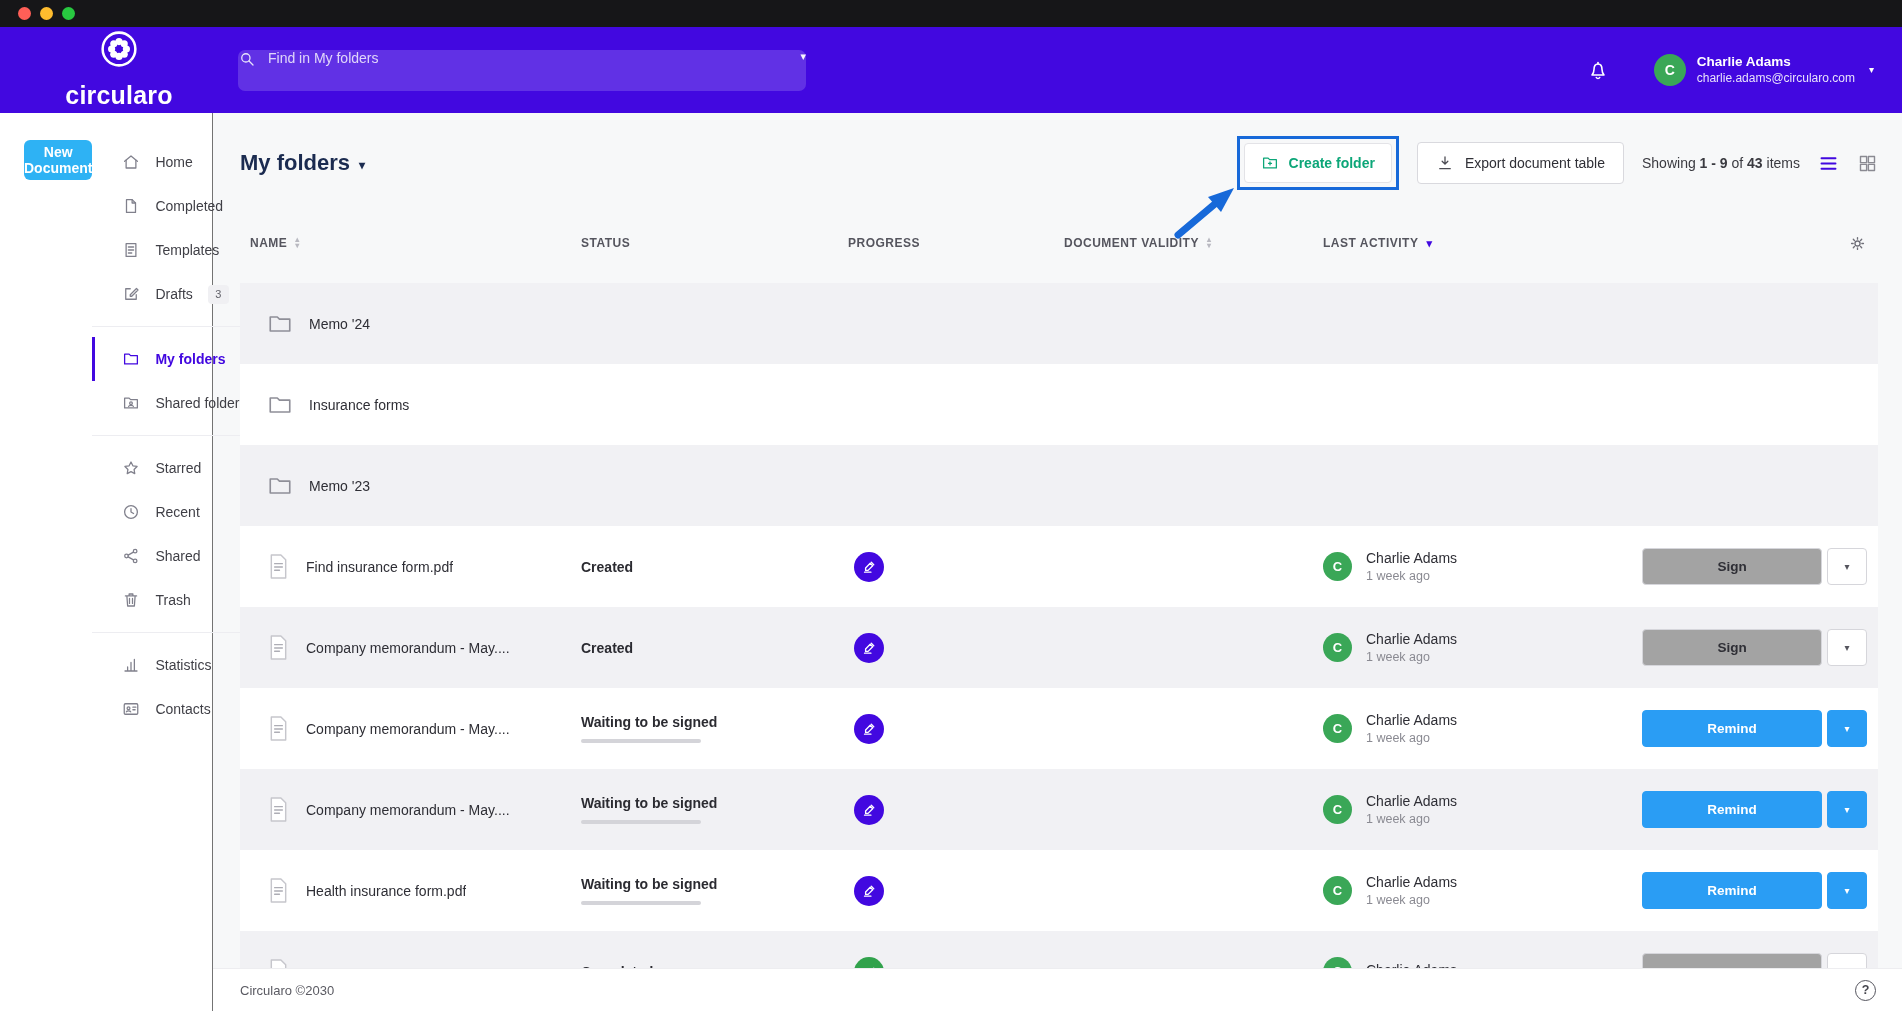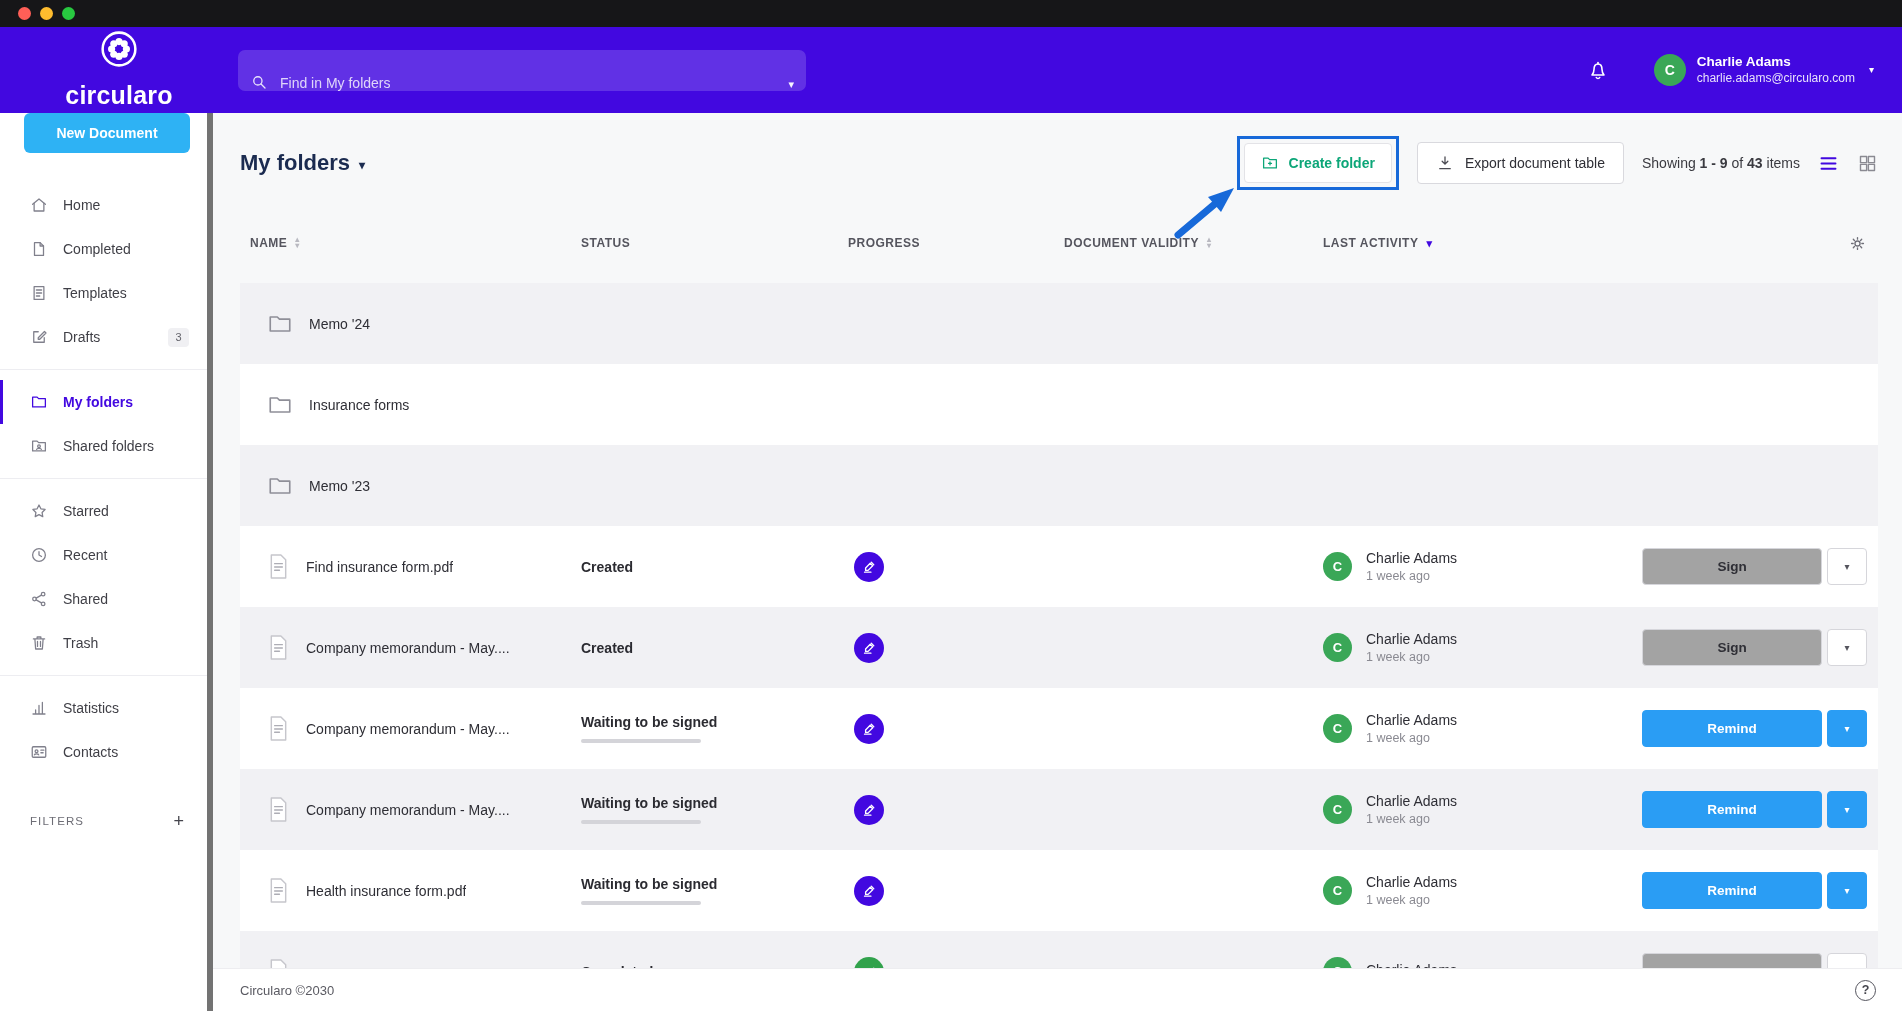--- a/index.html
+++ b/index.html
@@ -10,36 +10,36 @@
   
   .titlebar { height:27px; background:#161618; display:flex; align-items:center; padding-left:18px; gap:9px; }
   .dot { width:13px; height:13px; border-radius:50%; }
   .dot.red{ background:#ff5f57; } .dot.yellow{ background:#febc2e; } .dot.green{ background:#28c840; }
 
   
   .topbar { height:86px; background:#4208e0; display:flex; align-items:center; padding:0 28px; }
   .brand { display:flex; align-items:center; gap:13px; width:182px; color:#fff;flex-direction:column; }
   .brand-mark svg { width:38px; height:38px; stroke-width:2.4; }
   .brand-name { font-size:25px; font-weight:700; letter-spacing:.2px; }
-  .search { margin-left:28px; width:568px; height:41px; background:rgba(255,255,255,.17); border-radius:7px; display:flex; align-items:flex-end; padding:0 12px; }
+  .search { margin-left:28px; width:568px; height:41px; background:rgba(255,255,255,.17); border-radius:7px; display:flex; align-items:flex-start; padding:0 0; }
   .search-icon { color:#e8e4fb; } .search-icon svg{ width:18px; height:18px; }
   .search input { flex:1; margin-left:12px; background:transparent; border:none; outline:none; color:#fff; font-size:14px; font-family:inherit; }
   .search input::placeholder { color:rgba(255,255,255,.8); }
   .search-caret { color:rgba(255,255,255,.95); font-size:11px; padding-left:12px; cursor:pointer; }
   .header-right { margin-left:auto; display:flex; align-items:center; gap:44px; }
   .bell { color:#fff; cursor:pointer; } .bell svg{ width:24px; height:24px; stroke-width:1.6; }
   .user-chip { display:flex; align-items:center; gap:11px; color:#fff; cursor:pointer; }
   .avatar-lg { width:32px; height:32px; border-radius:50%; background:#3aa757; display:flex; align-items:center; justify-content:center; font-size:14px; font-weight:700; }
   .user-name { font-size:13.5px; font-weight:700; line-height:1.3; }
   .user-email { font-size:12px; color:rgba(255,255,255,.88); line-height:1.3; }
   .user-caret { font-size:10px; margin-left:3px; }
 
   
   .app { display:flex; height:898px; }
-  .sidebar { width:213px; background:#fff; border-right:6px solid #737373; display:flex; flex-direction:column; }
+  .sidebar { width:213px; background:#fff; border-right:1px solid #737373; padding-top:27px; display:flex; flex-direction:row; }
   .new-doc { margin:0 0 30px 24px; width:166px; height:40px; background:#2eb2f4; color:#fff; border:none; border-radius:6px; font-size:14px; font-weight:600; font-family:inherit; cursor:pointer; }
   .nav-item { height:44px; display:flex; align-items:center; padding-left:27px; gap:15px; font-size:14px; color:#3f3f46; cursor:pointer; border-left:3px solid transparent; }
   .nav-item.active { color:#4208e0; font-weight:700; border-left-color:#4208e0; }
   .nav-icon { color:#80808c; } .nav-icon svg { width:18px; height:18px; }
   .nav-item.active .nav-icon { color:#4208e0; }
   .nav-badge { margin-left:auto; margin-right:18px; background:#f0f0f3; border-radius:4px; min-width:21px; height:19px; display:flex; align-items:center; justify-content:center; font-size:11px; color:#63636b; font-weight:400; }
   .nav-divider { height:1px; background:#ededf1; margin:10px 0; }
   .filters-row { margin-top:38px; display:flex; align-items:center; padding:0 22px 0 30px; font-size:11.5px; letter-spacing:1.1px; color:#6d6d75; }
   .filters-plus { margin-left:auto; font-size:18px; color:#44444c; cursor:pointer; line-height:1; }
 

